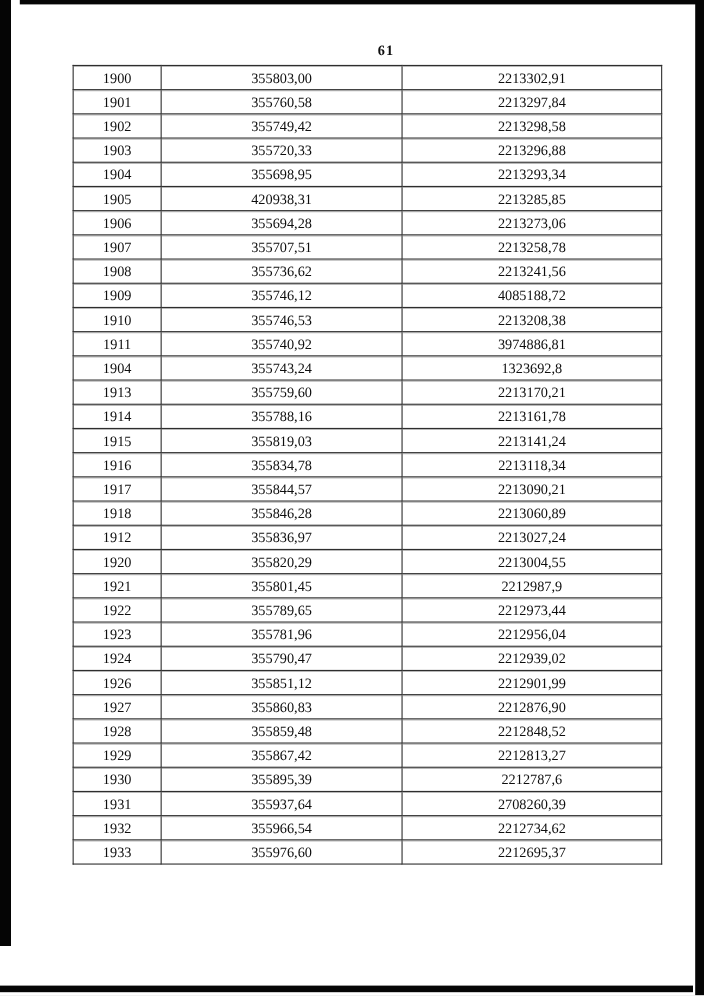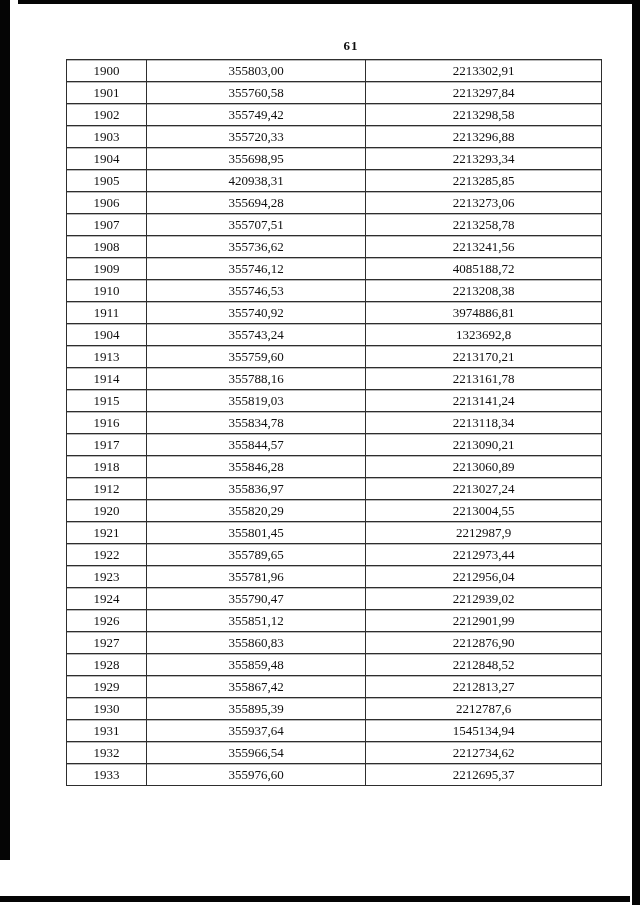--- a/index.html
+++ b/index.html
@@ -239,21 +239,21 @@
           <td>2212813,27</td>
         </tr>
         <tr>
           <td>1930</td>
           <td>355895,39</td>
           <td>2212787,6</td>
         </tr>
         <tr>
           <td>1931</td>
           <td>355937,64</td>
-          <td>1545134,94</td>
+          <td>2708260,39</td>
         </tr>
         <tr>
           <td>1932</td>
           <td>355966,54</td>
           <td>2212734,62</td>
         </tr>
         <tr>
           <td>1933</td>
           <td>355976,60</td>
           <td>2212695,37</td>

